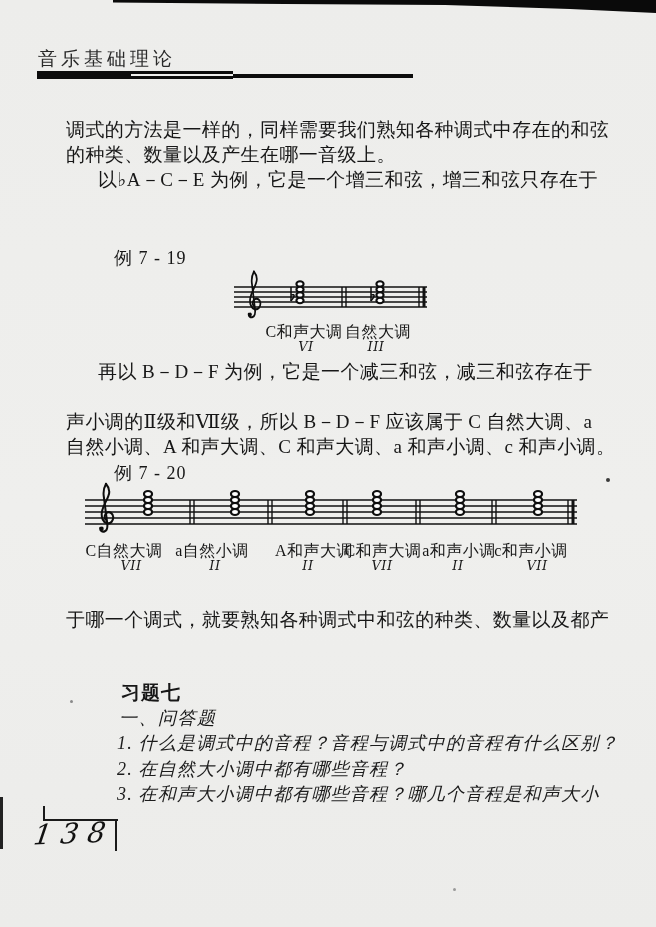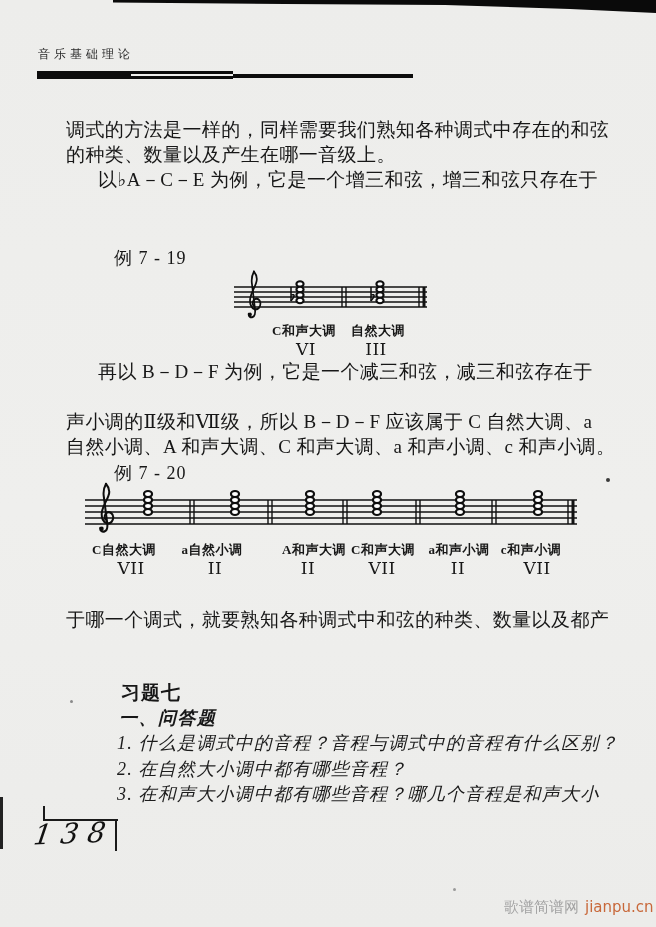--- a/index.html
+++ b/index.html
@@ -4,30 +4,30 @@
 <style>
   html,body{margin:0;padding:0;}
   .page{
     position:relative; width:656px; height:927px; overflow:hidden;
     background:linear-gradient(180deg,#ededeb 0%,#efefed 55%,#ececea 100%);
     font-family:"Liberation Serif","DejaVu Serif",serif;
     color:#171717;
   }
   .line{position:absolute; font-size:19px; line-height:1.25; white-space:nowrap; letter-spacing:.4px;}
   .caption{position:absolute; font-size:18px; white-space:nowrap; letter-spacing:1px;}
-  .hdr-title{position:absolute; left:38px; top:46px; font-size:12px; letter-spacing:4px; color:#2a2a2a;text-align:right;}
+  .hdr-title{position:absolute; left:38px; top:46px; font-size:19px; letter-spacing:4px; color:#2a2a2a;text-align:right;}
   .rule-a{position:absolute; left:37px; top:71px; width:196px; height:8px; background:#0c0c0c;}
   .rule-b{position:absolute; left:37px; top:74px; width:376px; height:4px; background:#0c0c0c;}
   .rule-slit{position:absolute; left:131px; top:74px; width:102px; height:2px; background:#efefed;}
   .topband{position:absolute; left:0; top:0; width:656px; height:16px;}
   .staff-svg{position:absolute;}
-  .slabel{position:absolute; font-size:13px; font-weight:700; white-space:nowrap; transform:translateX(-50%); letter-spacing:.5px;}
-  .sdeg{position:absolute; font-size:17px; white-space:nowrap; transform:translateX(-50%); letter-spacing:.5px; font-family:"DejaVu Serif","Liberation Serif",serif;}
+  .slabel{position:absolute; font-size:16px; font-weight:400; white-space:nowrap; transform:translateX(-50%); letter-spacing:.5px;}
+  .sdeg{position:absolute; font-size:13px; white-space:nowrap; transform:translateX(-50%); letter-spacing:.5px; font-family:"DejaVu Serif","Liberation Serif",serif;font-style:italic;}
   .ex-title{position:absolute; left:121px; top:680px; font-size:19px; font-weight:bold; letter-spacing:1px;}
-  .ex-section{position:absolute; left:119px; top:706px; font-size:18px; font-weight:700; font-style:italic; letter-spacing:1.5px;}
+  .ex-section{position:absolute; left:119px; top:706px; font-size:18px; font-weight:400; font-style:italic; letter-spacing:1.5px;}
   .question{position:absolute; left:117px; font-size:18px; font-style:italic; white-space:nowrap; letter-spacing:1.2px; color:#1c1c1c;}
   .pagenum{position:absolute; left:34px; top:817px; font-size:28px; font-style:italic; letter-spacing:9px;
            font-family:"DejaVu Serif","Liberation Serif",serif; transform:skewX(-10deg) rotate(-2deg); color:#111;}
   .bracket{position:absolute; background:#1a1a1a;}
   .left-edge{position:absolute; left:0; top:797px; width:2.5px; height:52px; background:#222;}
   .speck{position:absolute; border-radius:50%;}
   .watermark{position:absolute; left:504px; top:898px; font-size:15px; white-space:nowrap;
              font-family:"DejaVu Sans","Liberation Sans",sans-serif;}
   .wm-name{color:#a3a3a3;}
   .wm-url{color:#c8683a; margin-left:6px;}
@@ -213,17 +213,14 @@
   <div class="left-edge"></div>
   <div class="bracket" style="left:43px; top:806px; width:2px; height:15px;"></div>
   <div class="bracket" style="left:43px; top:819px; width:75px; height:2px;"></div>
   <div class="bracket" style="left:115px; top:820px; width:2px; height:31px;"></div>
   <div class="pagenum">138</div>
 
   <div class="speck" style="left:606px; top:478px; width:4px; height:4px; background:#3a3a3a;"></div>
   <div class="speck" style="left:70px; top:700px; width:3px; height:3px; background:#8a8a8a;"></div>
   <div class="speck" style="left:453px; top:888px; width:3px; height:3px; background:#9a9a9a;"></div>
 
-  <div class="watermark">
-    <span class="wm-name">歌谱简谱网</span><span class="wm-url">jianpu.cn</span>
-  </div>
 
 </div>
 
 </body></html>

